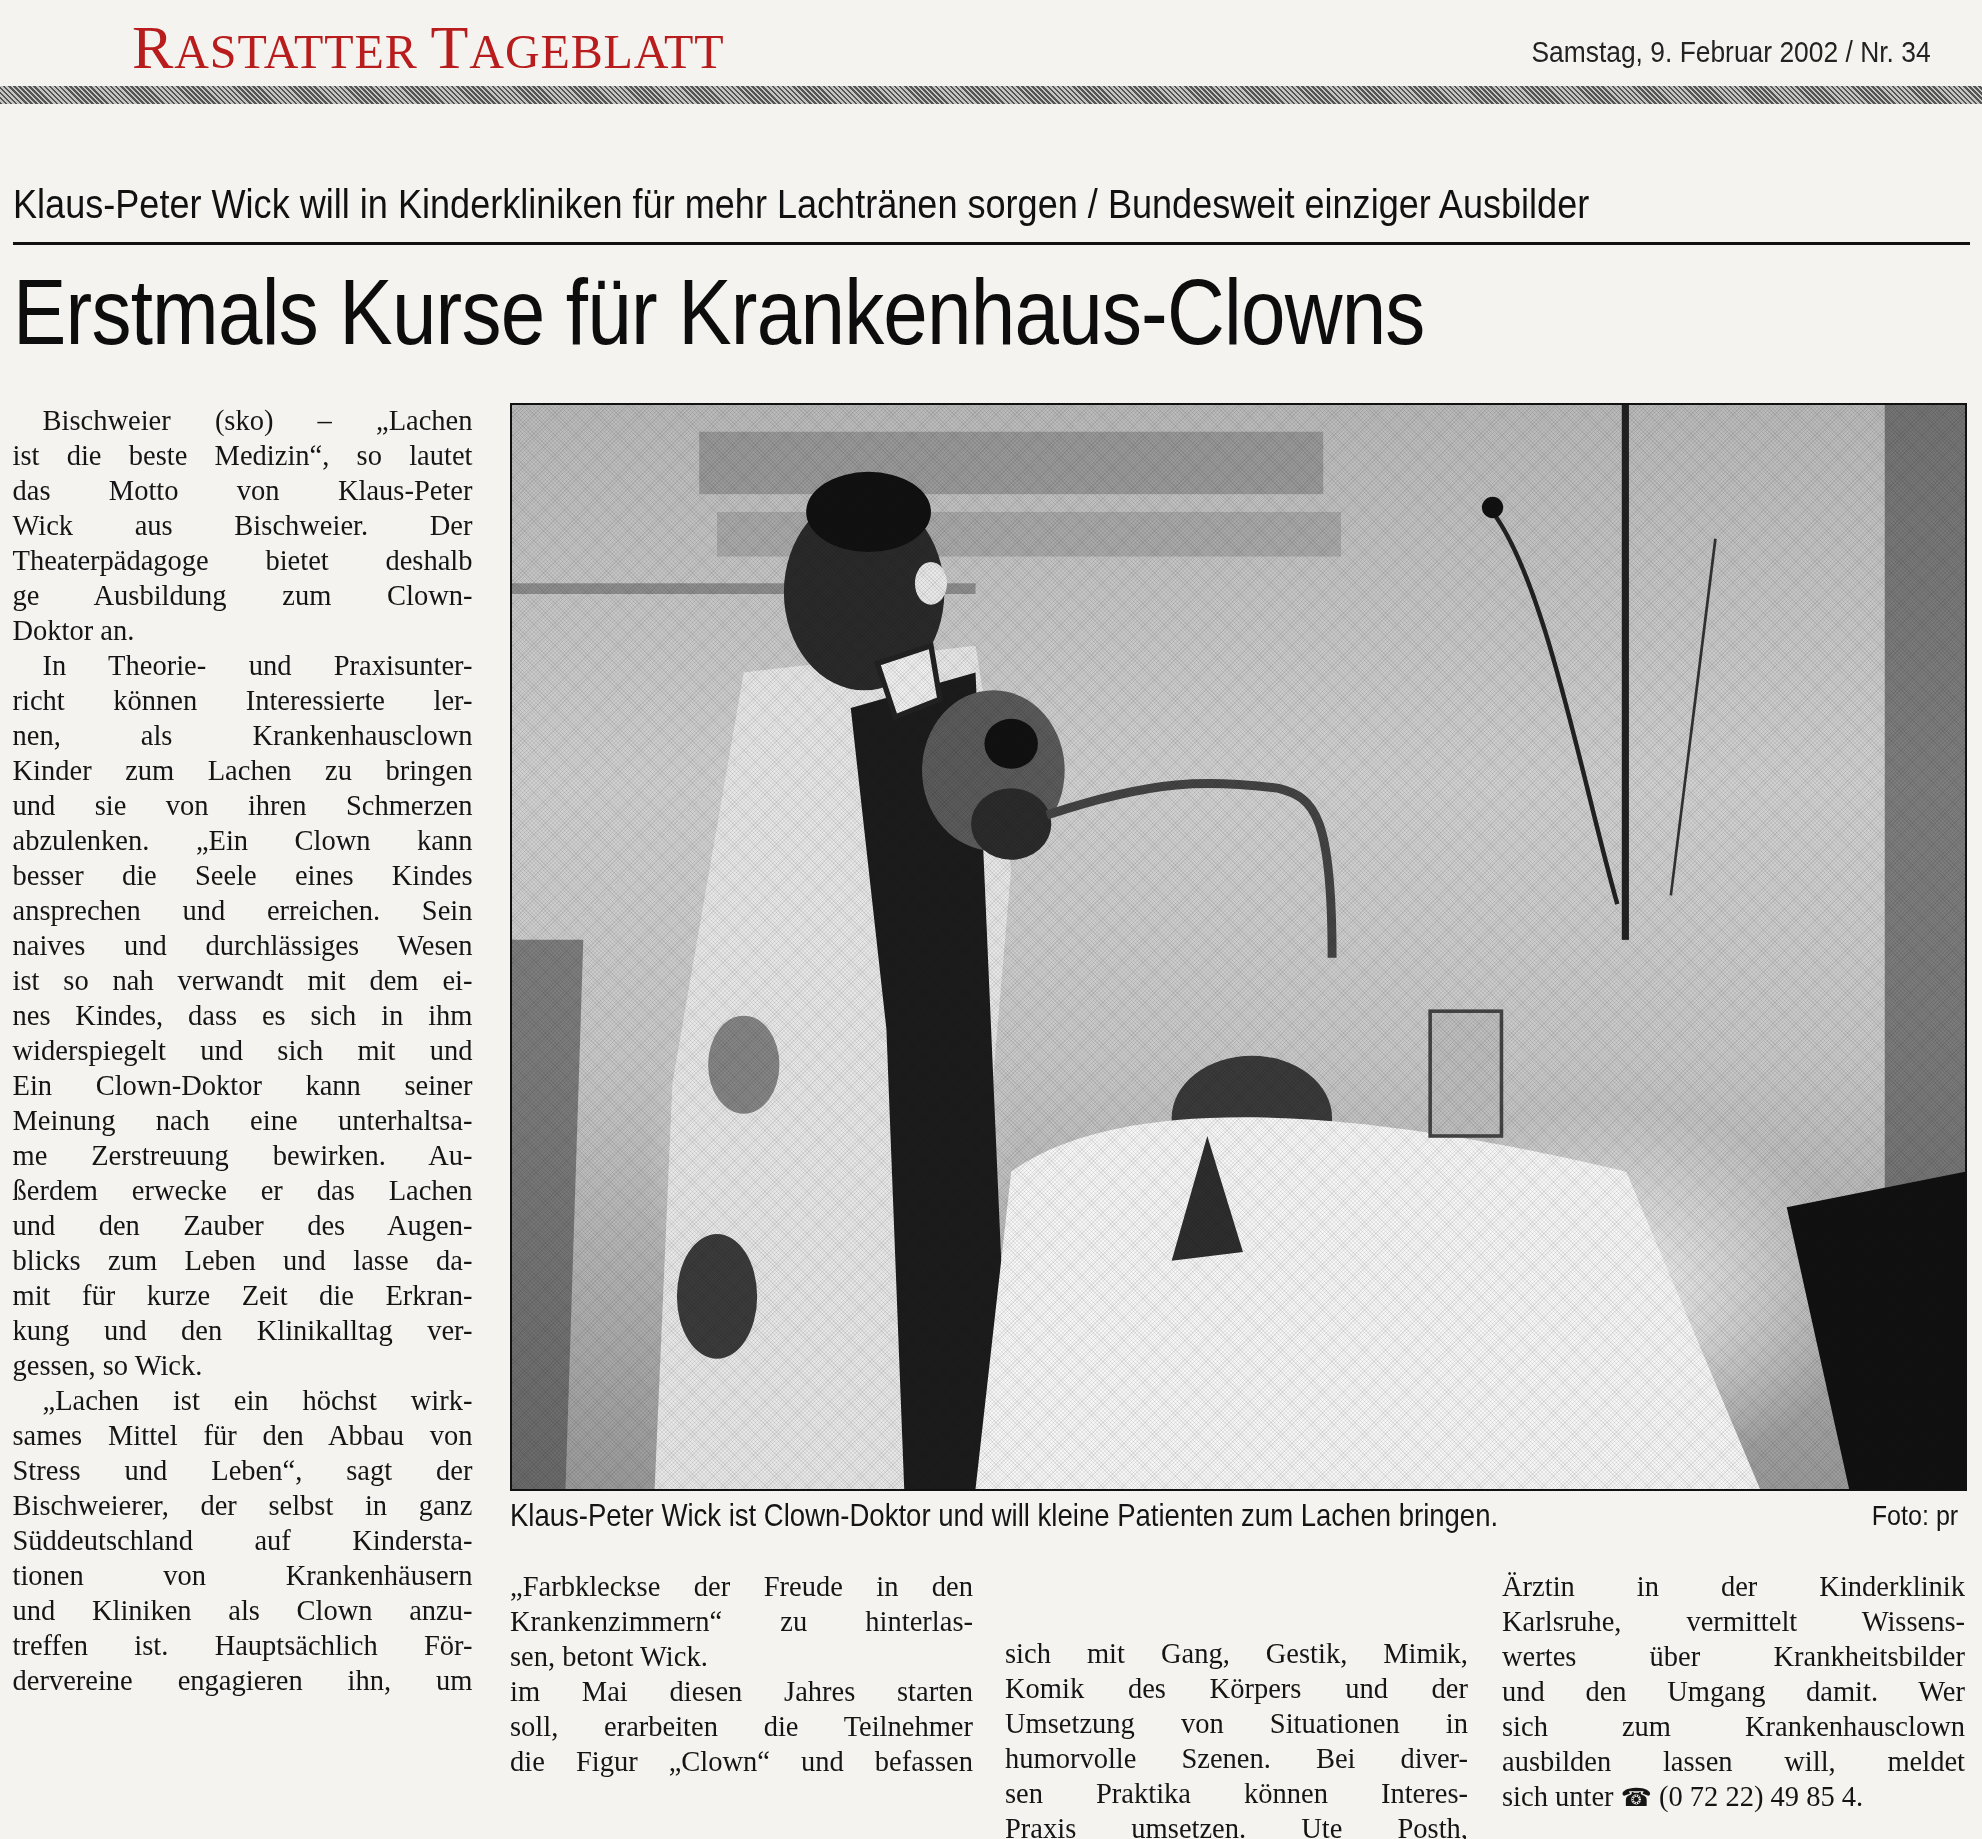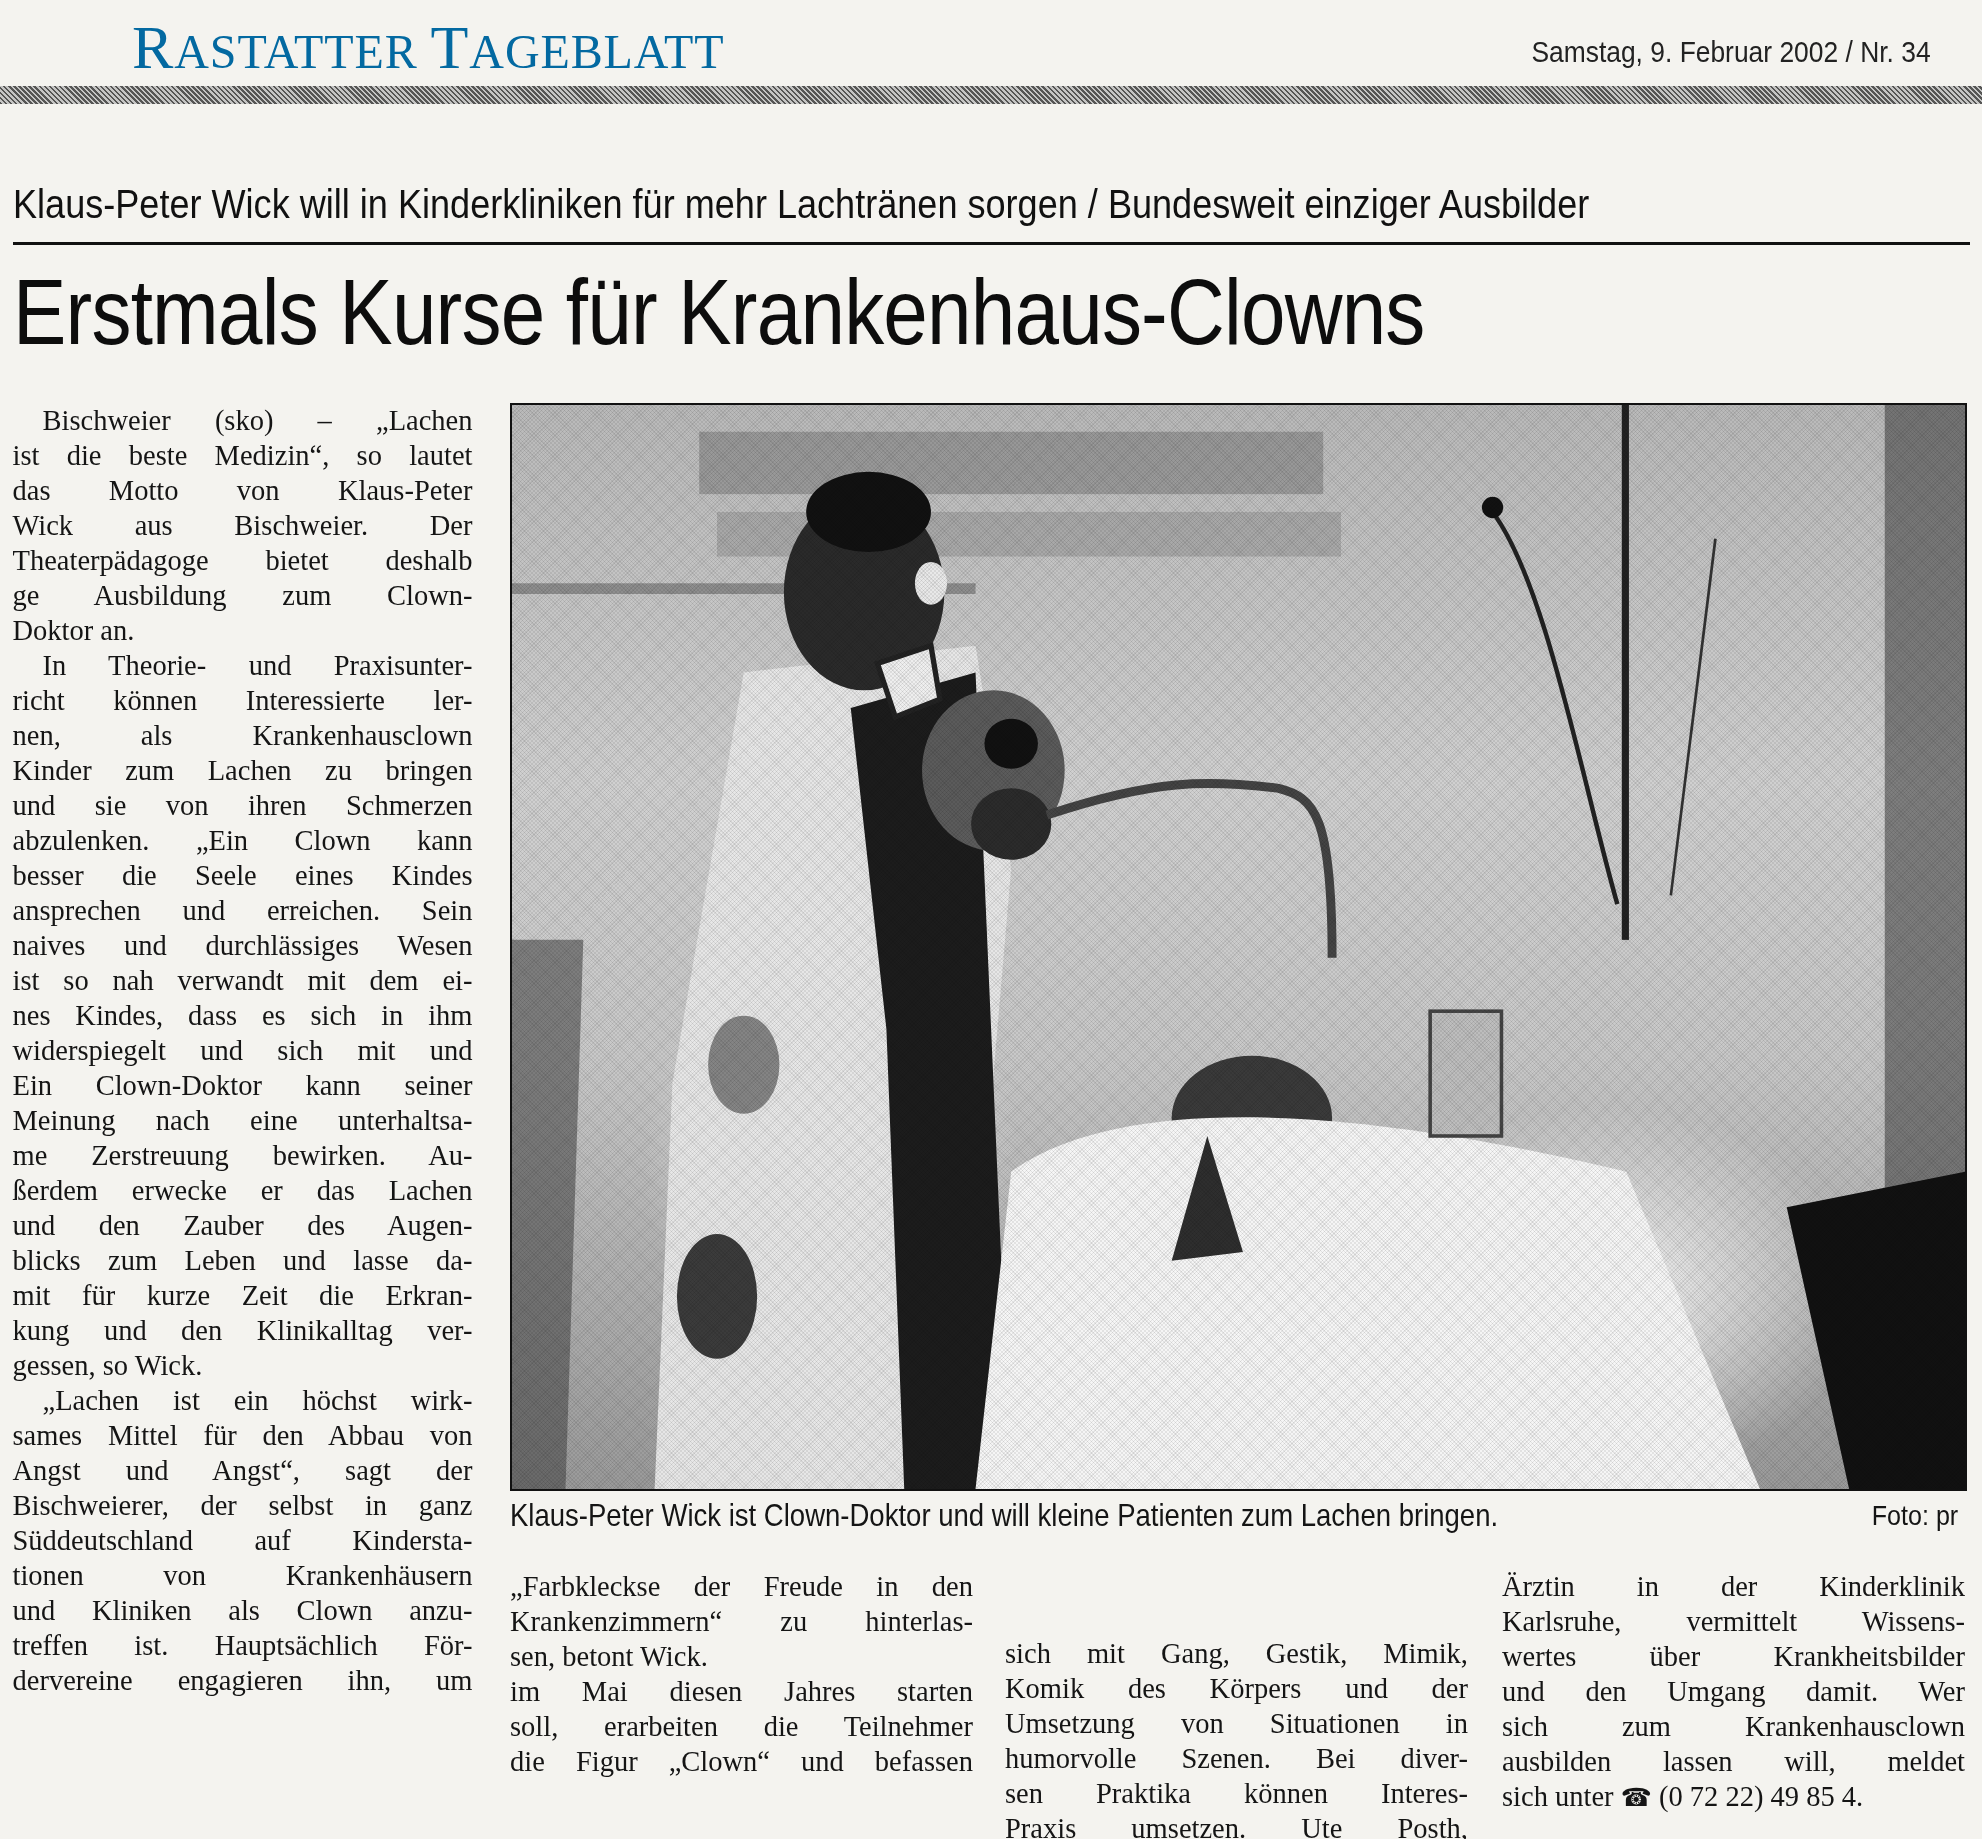--- a/index.html
+++ b/index.html
@@ -9,21 +9,21 @@
     color: #151515;
     font-family: "Liberation Serif", "DejaVu Serif", serif;
   }
   .abs { position: absolute; }
 
   
   .masthead-title {
     left: 132px; top: 16px;
     font-family: "Liberation Serif", serif;
     font-size: 57px; letter-spacing: 0.9px; line-height: 1;
-    color: #0369a1; white-space: nowrap;
+    color: #b91c1c; white-space: nowrap;
   }
   .masthead-title .cap { font-size: 62px; }
   .masthead-title .sc { font-size: 48px; }
   .masthead-date {
     right: 52px; top: 37px;
     font-family: "Liberation Sans", sans-serif;
     font-size: 30px; line-height: 1; color: #222; white-space: nowrap;
     transform: scaleX(0.88); transform-origin: right center;
   }
   .masthead-rule {
@@ -134,21 +134,21 @@
   <span class="line">Meinung nach eine unterhaltsa-</span>
   <span class="line">me Zerstreuung bewirken. Au-</span>
   <span class="line">ßerdem erwecke er das Lachen</span>
   <span class="line">und den Zauber des Augen-</span>
   <span class="line">blicks zum Leben und lasse da-</span>
   <span class="line">mit für kurze Zeit die Erkran-</span>
   <span class="line">kung und den Klinikalltag ver-</span>
   <span class="line last">gessen, so Wick.</span>
   <span class="line"><span class="ind"></span><span>„Lachen ist ein höchst wirk-</span></span>
   <span class="line">sames Mittel für den Abbau von</span>
-  <span class="line">Angst und Angst“, sagt der</span>
+  <span class="line">Stress und Leben“, sagt der</span>
   <span class="line">Bischweierer, der selbst in ganz</span>
   <span class="line">Süddeutschland auf Kindersta-</span>
   <span class="line">tionen von Krankenhäusern</span>
   <span class="line">und Kliniken als Clown anzu-</span>
   <span class="line">treffen ist. Hauptsächlich För-</span>
   <span class="line">dervereine engagieren ihn, um</span>
 </div>
 
 <div class="abs photo" title="Clown-Doktor mit Handpuppe am Krankenbett eines Kindes">
   <svg viewBox="0 0 1630 1216" preserveAspectRatio="none">

